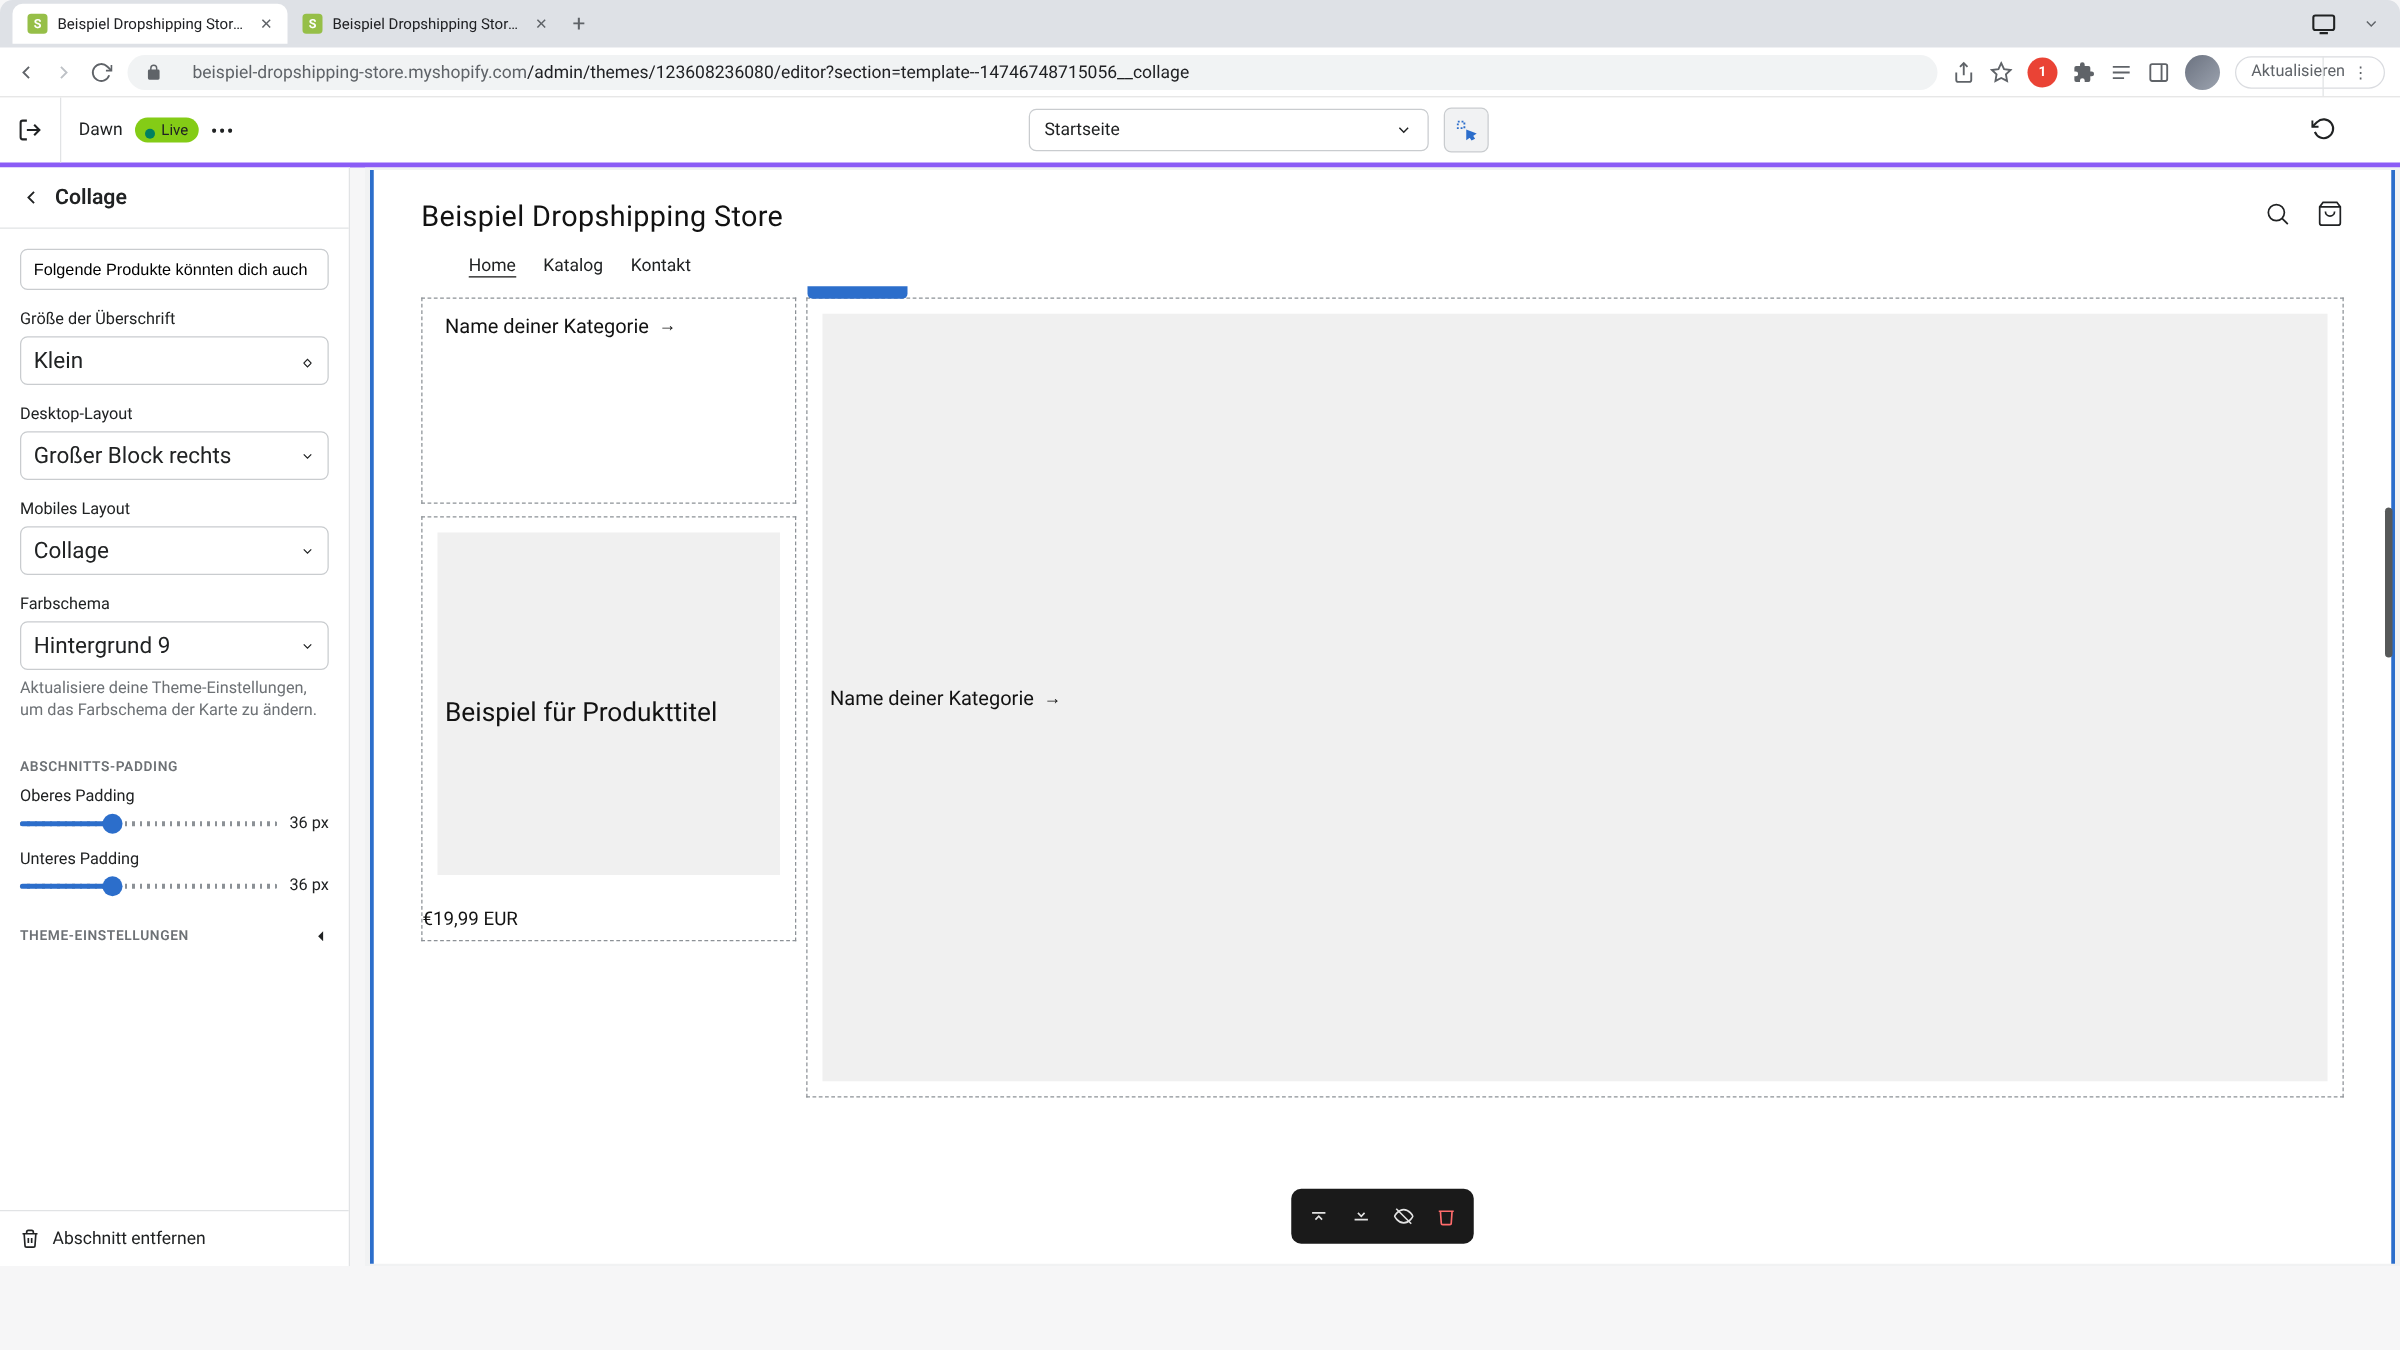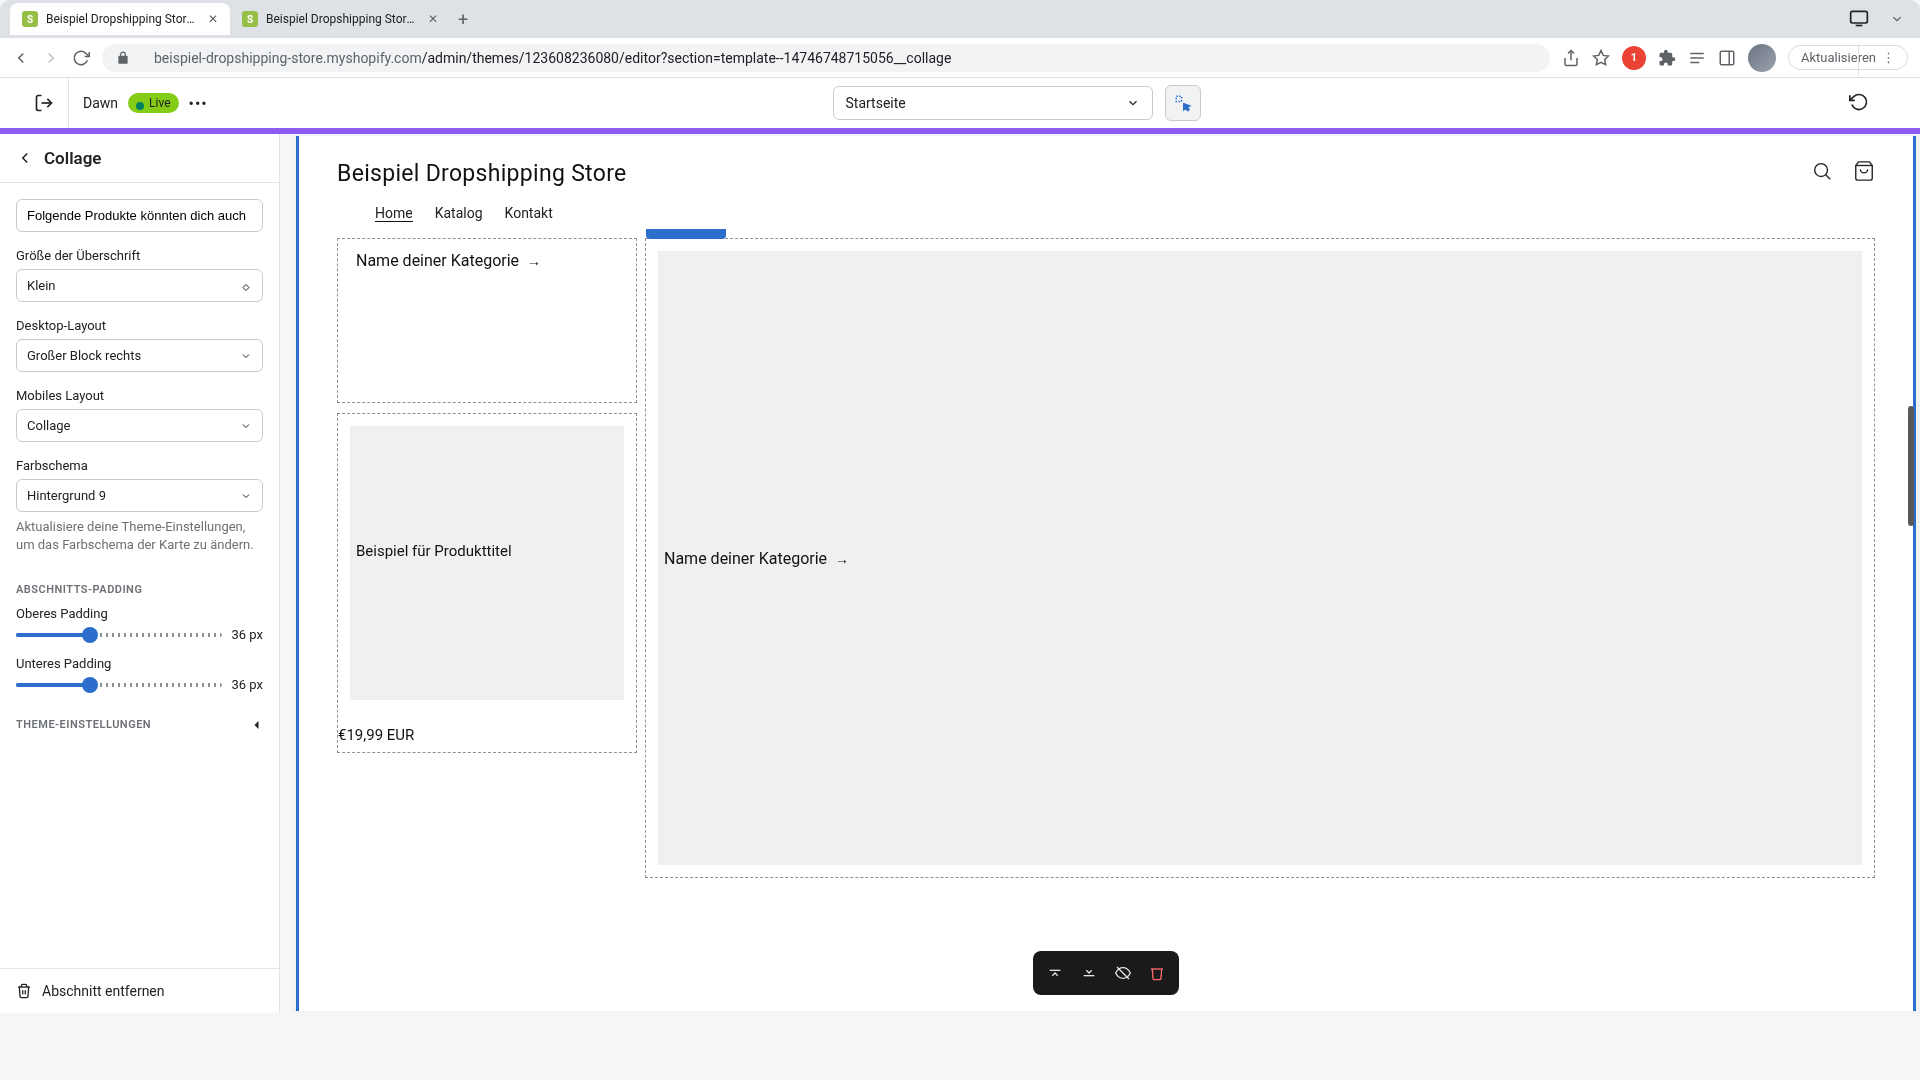--- a/index.html
+++ b/index.html
@@ -22,21 +22,21 @@
 .addr-bar { flex: 1; display: flex; align-items: center; background: #f1f3f4; border-radius: 20px; padding: 6px 14px; gap: 24px; font-size: 14px; color: #202124; }
 .lock { color: #5f6368; }
 .url-host { color: #5f6368; }
 .url-path { color: #202124; }
 .ext-icon { width: 24px; height: 24px; display: flex; align-items: center; justify-content: center; border-radius: 50%; }
 .ext-red { background: #ea4335; color: #fff; font-size: 11px; font-weight: bold; }
 .avatar { width: 28px; height: 28px; border-radius: 50%; background: linear-gradient(135deg, #6b7280, #9ca3af); }
 .update-btn { display: flex; align-items: center; gap: 6px; border: 1px solid #dadce0; border-radius: 20px; padding: 4px 12px; font-size: 13px; color: #5f6368; }
 
 
-.app-toolbar { display: flex; align-items: center; background: #fff; height: 56px; border-bottom: 6px solid #8b5cf6; padding-left: 20px; }
+.app-toolbar { display: flex; align-items: center; background: #fff; height: 56px; border-bottom: 4px solid #8b5cf6; }
 .toolbar-cell { display: flex; align-items: center; padding: 0 14px; gap: 10px; height: 100%; }
 .toolbar-sep { width: 1px; height: 100%; background: #e1e3e5; }
 .exit-btn svg { width: 20px; height: 20px; }
 .theme-name { font-size: 14px; color: #202223; }
 .live-badge { display: flex; align-items: flex-end; gap: 5px; background: #84cc16; border-radius: 10px; padding: 3px 8px; font-size: 12px; color: #202223; }
 .live-dot { width: 8px; height: 8px; background: #008060; border-radius: 50%; }
 .more-btn { font-size: 16px; letter-spacing: 1px; }
 .toolbar-center { flex: 1; display: flex; justify-content: center; align-items: center; gap: 12px; }
 .page-select { display: flex; align-items: center; justify-content: space-between; width: 320px; border: 1px solid #c9cccf; border-radius: 6px; padding: 8px 12px; background: #fff; }
 .inspector-btn { width: 36px; height: 36px; display: flex; align-items: center; justify-content: center; background: #f1f2f3; border: 1px solid #c9cccf; border-radius: 6px; }
@@ -46,21 +46,21 @@
 
 
 .workspace { display: flex; height: calc(1013px - 38px - 40px - 56px); gap: 12px; }
 .sidebar { width: 280px; background: #fff; border-right: 1px solid #e1e3e5; display: flex; flex-direction: column; }
 .sidebar-header { display: flex; align-items: center; gap: 10px; padding: 14px 16px; border-bottom: 1px solid #e1e3e5; }
 .back-btn svg { width: 18px; height: 18px; }
 .sidebar-title { font-size: 17px; font-weight: 600; }
 .sidebar-body { flex: 1; overflow-y: auto; padding: 16px; }
 .form-input { width: 100%; border: 1px solid #c9cccf; border-radius: 6px; padding: 8px 10px; font-size: 13px; margin-bottom: 16px; }
 .form-label { font-size: 13px; color: #202223; margin-bottom: 6px; display: block; }
-.form-select { width: 100%; border: 1px solid #c9cccf; border-radius: 6px; padding: 8px 10px; font-size: 13px; background: #fff; display: flex; justify-content: space-between; align-items: center; margin-bottom: 16px; }
+.form-select { width: 100%; border: 1px solid #c9cccf; border-radius: 6px; padding: 8px 10px; font-size: 18px; background: #fff; display: flex; justify-content: space-between; align-items: center; margin-bottom: 16px; }
 .help-text { font-size: 13px; color: #6d7175; margin-top: -10px; margin-bottom: 16px; line-height: 1.4; }
 .section-heading { font-size: 11px; font-weight: 600; letter-spacing: 0.5px; color: #6d7175; margin: 29px 0 10px; }
 .slider-row { display: flex; align-items: center; gap: 10px; margin-bottom: 14px; }
 .slider-track { flex: 1; position: relative; height: 4px; background: repeating-linear-gradient(90deg, #8c9196 0 2px, transparent 2px 6px); border-radius: 2px; }
 .slider-fill { position: absolute; left: 0; top: 0; height: 4px; background: #2c6ecb; border-radius: 2px; }
 .slider-thumb { position: absolute; top: -6px; width: 16px; height: 16px; background: #2c6ecb; border-radius: 50%; transform: translateX(-50%); }
 .slider-val { font-size: 13px; color: #202223; white-space: nowrap; }
 .theme-settings-row { display: flex; justify-content: space-between; align-items: center; padding: 12px 0; }
 .sidebar-footer { border-top: 1px solid #e1e3e5; padding: 14px 16px; display: flex; align-items: center; gap: 10px; margin-top: 16px; }
 
@@ -77,21 +77,21 @@
 .col-right { flex: 1; }
 .block { border: 1.5px dashed #8c9196; position: relative; background: #fff; }
 .block-bg { position: absolute; inset: 12px 12px 52px 12px; background: #f0f0f0; }
 .block-small-1 { height: 165px; }
 .block-small-2 { height: 340px; }
 .block-big { height: 640px; position: relative; }
 .block-badge { position: absolute; top: -10px; left: 0; background: #2c6ecb; height: 10px; width: 80px; border-radius: 0 0 4px 4px; }
 .block-label { position: absolute; left: 18px; font-size: 16px; color: #121212; display: flex; align-items: center; gap: 8px; }
 .block-small-1 .block-label { top: 12px; }
 .block-big .block-label { top: 310px; }
-.block-small-2 .block-label { top: 128px; font-size: 15px; }
+.block-small-2 .block-label { top: 145px; font-size: 21px; }
 .price-label { position: absolute; bottom: 8px; left: 0; font-size: 15px; color: #121212; }
 .arrow { font-size: 14px; }
 .cursor { position: absolute; top: 186px; left: 218px; font-size: 14px; color: #000; }
 .scroll-indicator { position: absolute; right: -1px; top: 270px; width: 6px; height: 120px; background: #575959; border-radius: 3px; }
 
 .context-toolbar { position: absolute; bottom: 16px; left: 50%; transform: translateX(-50%); background: #1a1a1a; border-radius: 8px; display: flex; gap: 2px; padding: 6px; }
 .ctx-btn { width: 32px; height: 32px; display: flex; align-items: center; justify-content: center; color: #e3e3e3; border-radius: 4px; }
 .ctx-btn.danger { color: #ff6b6b; }
 
 .chevron { display: inline-block; }

